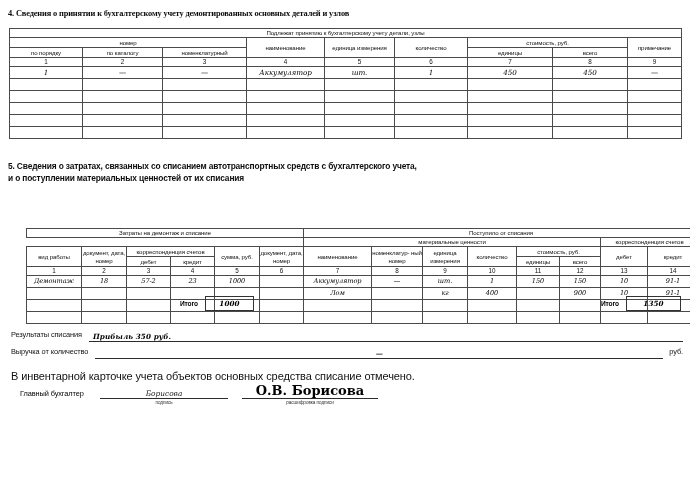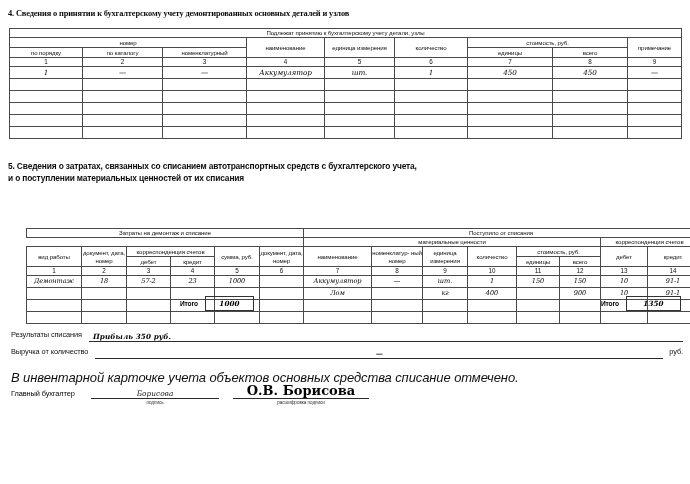--- a/index.html
+++ b/index.html
@@ -168,30 +168,29 @@
     white-space: nowrap;
     padding-left: 6px;
     padding-bottom: 1px;
     font-size: 7.4px;
   }
 
   #note-line {
     position: absolute;
     left: 11px;
     top: 370px;
-    font-size: 13px;
+    font-size: 11px;
     letter-spacing: -0.1px;
     color: #111;
-    font-style: italic;
   }
 
   
   #sign-row {
     position: absolute;
-    left: 11px;
+    left: 20px;
     top: 386px;
     width: 420px;
     height: 24px;
   }
   #sign-title {
     position: absolute;
     left: 0;
     top: 3px;
     font-size: 7.4px;
     letter-spacing: -0.1px;

